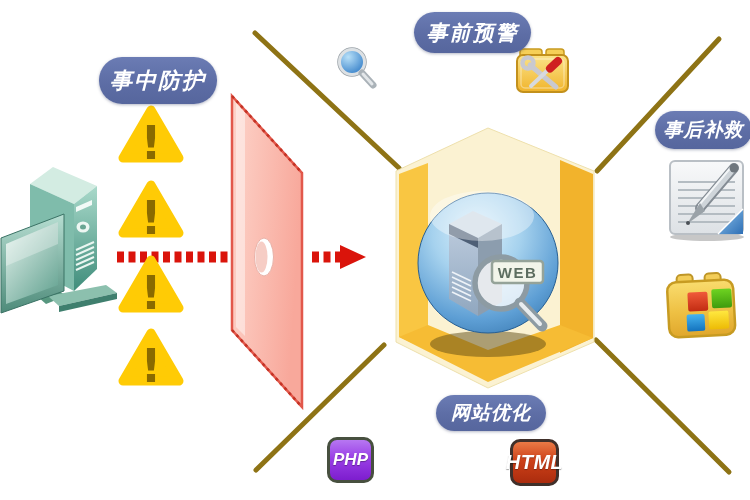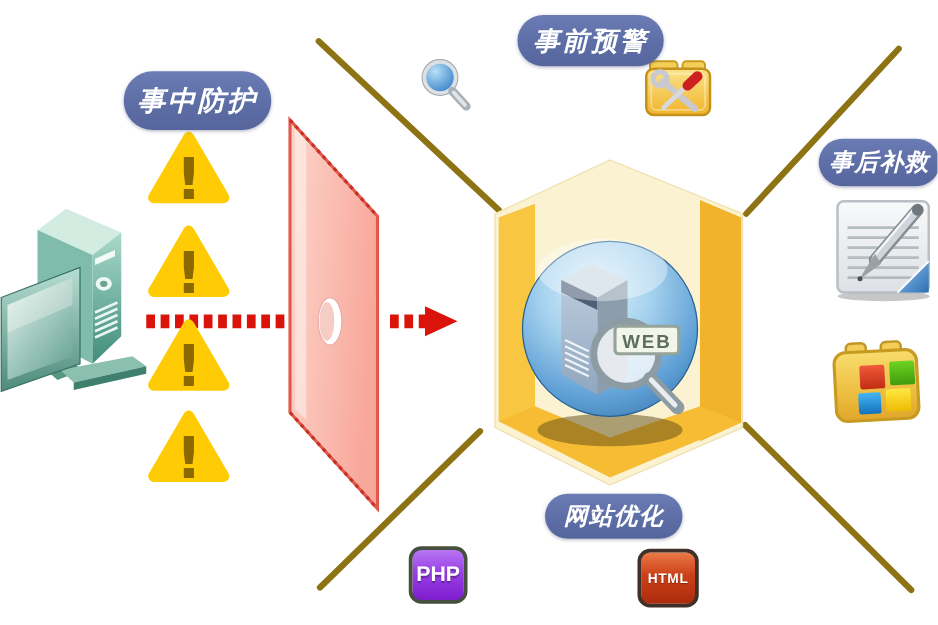--- a/index.html
+++ b/index.html
@@ -15,30 +15,30 @@
     box-shadow:0 1px 3px rgba(40,50,90,.35);
     white-space:nowrap;
     font-style:italic;
   }
   .pill-during{left:99px;top:57px;width:118px;height:47px;font-size:22px;border-radius:23px;}
   .pill-before{left:414px;top:12px;width:117px;height:41px;font-size:21px;border-radius:21px;}
   .pill-after{left:655px;top:111px;width:97px;height:38px;font-size:19px;border-radius:19px;letter-spacing:1px;}
   .pill-optimize{left:436px;top:395px;width:110px;height:36px;font-size:19px;border-radius:18px;letter-spacing:1px;}
   .badge{
     position:absolute;display:flex;align-items:center;justify-content:center;
-    color:#fff;font-weight:bold;text-shadow:0 1px 1px rgba(0,0,0,.35);
+    color:#fff;font-weight:bold;text-shadow:0 1px 1px rgba(0,0,0,.35);font-style:italic;
   }
   .badge-php{
     left:327px;top:437px;width:41px;height:40px;border-radius:10px;
     border:3px solid #47503f;font-size:17px;
     background:linear-gradient(180deg,#b777f2 0%,#9a3fe6 45%,#7d1dce 100%);
   }
   .badge-html{
     left:510px;top:439px;width:43px;height:41px;border-radius:10px;
-    border:3px solid #40302a;font-size:11px;letter-spacing:.5px;
+    border:3px solid #40302a;font-size:20px;letter-spacing:.5px;
     background:linear-gradient(180deg,#ea7a46 0%,#cc4018 45%,#ab2c0e 100%);
   }
 </style>
 </head>
 <body>
 
 <svg id="art" width="750" height="500" viewBox="0 0 750 500">
   <defs>
     <linearGradient id="gPanel" x1="0" y1="0" x2="1" y2="0.3">
       <stop offset="0" stop-color="#fdd4ca"></stop>

